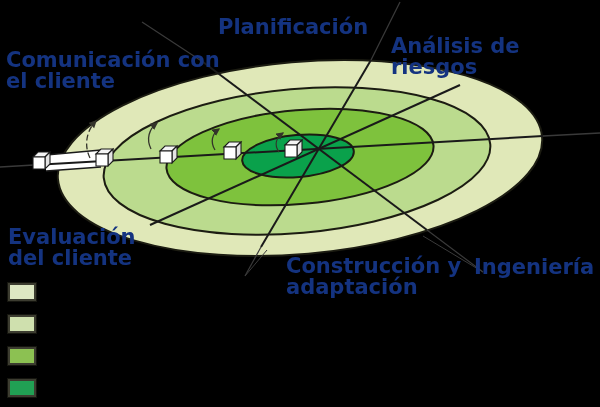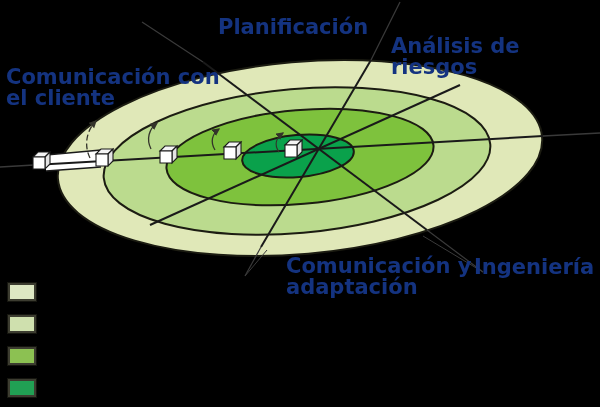--- a/index.html
+++ b/index.html
@@ -13,21 +13,21 @@
   .diagram-svg{position:absolute;left:0;top:0;}
   .lbl{
     position:absolute;
     font-weight:bold;
     font-size:21px;
     line-height:21px;
     color:#143380;
     white-space:pre-line;
     letter-spacing:0px;
   }
-  .lbl-comunicacion{left:6px;top:50px;margin-top:17px;}
+  .lbl-comunicacion{left:6px;top:50px;}
   .lbl-planificacion{left:218px;top:17px;}
   .lbl-analisis{left:391px;top:36px;}
   .lbl-ingenieria{left:474px;top:225px;margin-top:32px;}
   .lbl-construccion{left:286px;top:256px;}
   .lbl-evaluacion{left:8px;top:227px;}
   .legend{position:absolute;left:8px;top:283px;width:30px;}
   .swatch{
     position:absolute;left:0;
     width:24px;height:14px;
     border:2px solid #3c3c30;
@@ -90,22 +90,24 @@
     <use href="#cube" x="160" y="146"></use>
     <use href="#cube" x="224" y="142"></use>
     <use href="#cube" x="285" y="140"></use>
   </svg>
 
   <div class="lbl lbl-comunicacion" style="color: rgb(20, 51, 128);">Comunicación con
 el cliente</div>
   <div class="lbl lbl-planificacion" style="color: rgb(20, 51, 128);">Planificación</div>
   <div class="lbl lbl-analisis" style="color: rgb(20, 51, 128);">Análisis de riesgos</div>
   <div class="lbl lbl-ingenieria" style="color: rgb(20, 51, 128);">Ingeniería</div>
-  <div class="lbl lbl-construccion" style="color: rgb(20, 51, 128);">Comunicación y
+  <div class="lbl lbl-construccion" style="color: rgb(20, 51, 128);">Construcción y
 adaptación</div>
+  <div class="lbl lbl-evaluacion" style="color: rgb(20, 51, 128);">Evaluación
+del cliente</div>
 
   <div class="legend">
     <div class="swatch swatch-1" style="background-color: rgb(221, 231, 195);"></div>
     <div class="swatch swatch-2" style="background-color: rgb(207, 224, 174);"></div>
     <div class="swatch swatch-3" style="background-color: rgb(140, 193, 82);"></div>
     <div class="swatch swatch-4" style="background-color: rgb(33, 160, 84);"></div>
   </div>
 
 </div>
 

